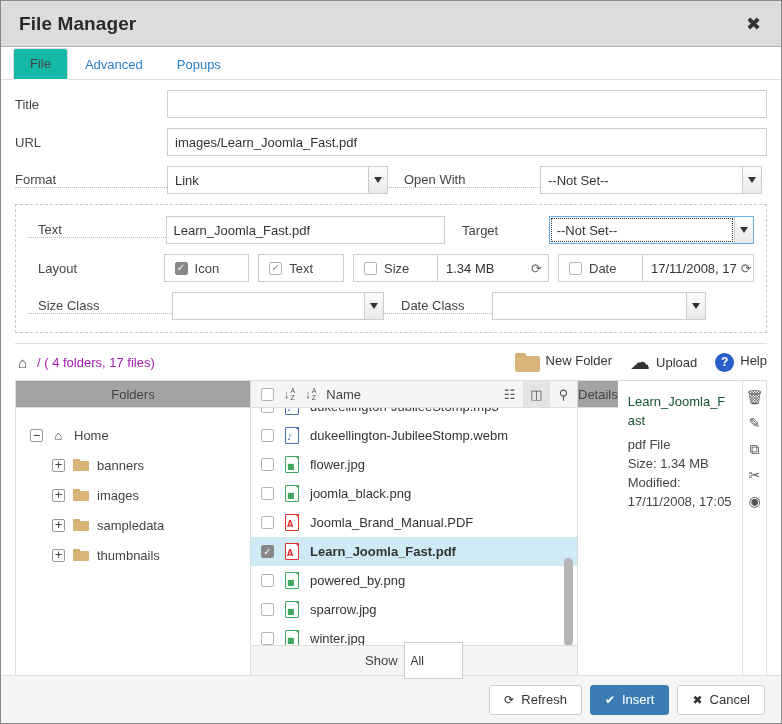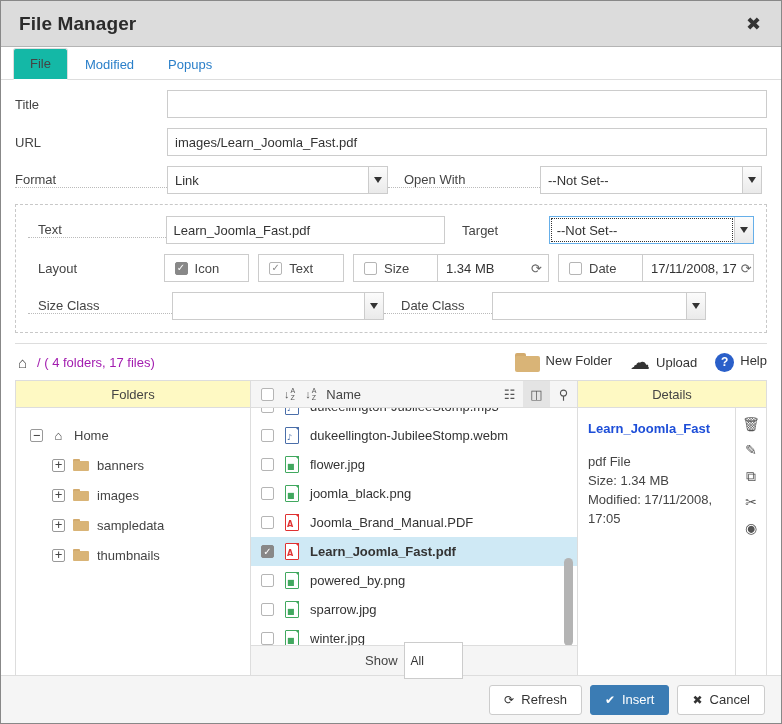--- a/index.html
+++ b/index.html
@@ -153,21 +153,21 @@
     content: ""; position: absolute; left: 0; top: 0;
     width: 11px; height: 5px; background: #d3ab6e; border-radius: 2px 2px 0 0;
   }
   .folder-ico::after {
     content: ""; position: absolute; left: 0; top: 3px;
     width: 25px; height: 16px; background: #d9b477; border-radius: 2px;
   }
 
   .panes { display: flex; flex: 1 1 auto; min-height: 0; border: 1px solid #ddd; border-bottom: none;}
   .pane-head {
-    height: 27px; background: #fef9c3; border-bottom: 1px solid #ddd;
+    height: 27px; background: #a3a3a3; border-bottom: 1px solid #ddd;
     display: flex; align-items: center; justify-content: center;
     font-size: 13px; color: #444; flex: 0 0 auto;
   }
 
   .pane-folders { width: 235px; border-right: 1px solid #ddd; display: flex; flex-direction: column; background:#fff;}
   .tree { padding: 12px 0 0 0; font-size: 13px; color: #444; flex: 1 1 auto; }
   .tree-node { display: flex; align-items: center; gap: 8px; height: 30px; padding-left: 14px; cursor: pointer;}
   .tree-node.child { padding-left: 36px; }
   .expander {
     width: 13px; height: 13px; border: 1px solid #999; background: #fff;
@@ -254,28 +254,28 @@
     display: flex; align-items: center; justify-content: center; gap: 6px;
     font-size: 13px; color: #444; flex: 0 0 auto;
   }
   .show-sel {
     height: 37px; min-width: 44px; border: 1px solid #ccc; background: #fff;
     display: flex; align-items: center; padding: 0 21px 0 6px;
     font-size: 12px; color: #333; position: relative; cursor: pointer;
   }
   .show-sel .arrow { width: 17px; }
 
-  .pane-details { width: 188px; display: flex; flex-direction: column; min-width: 0;}
+  .pane-details { width: 188px; display: flex; flex-direction: row; min-width: 0;}
   .details-body { flex: 1 1 auto; display: flex; min-height: 0; }
   .details-text {
     flex: 1 1 auto; padding: 11px 10px 0 10px;
     font-size: 13px; color: #444; line-height: 19px; min-width: 0;
     word-break: break-word;
   }
-  .details-title { font-weight: bold; color: #1d4ed8; margin-bottom: 14px; }
+  .details-title { font-weight: normal; color: #14532d; margin-bottom: 5px; }
   .details-actions {
     width: 36px; border-left: 1px solid #ddd; display: flex;
     flex-direction: column; align-items: center; padding-top: 9px; gap: 12px;
   }
   .act-ico { font-size: 14px; color: #555; cursor: pointer; line-height: 1;
              font-family: "DejaVu Sans", sans-serif; }
 
   
   .footer {
     height: 48px; background: #f5f5f5; border-top: 1px solid #ddd;
@@ -296,21 +296,21 @@
 
 <div class="window">
 
   <div class="titlebar">
     <div class="titlebar-title">File Manager</div>
     <div class="close-btn">✖</div>
   </div>
 
   <div class="tabs">
     <div class="tab active">File</div>
-    <div class="tab">Modified</div>
+    <div class="tab">Advanced</div>
     <div class="tab">Popups</div>
   </div>
 
   <div class="form-area">
 
     <div class="row">
       <div class="lbl lbl-url plain">Title</div>
       <input class="txt" style="width: 600px;" value="">
     </div>
 

